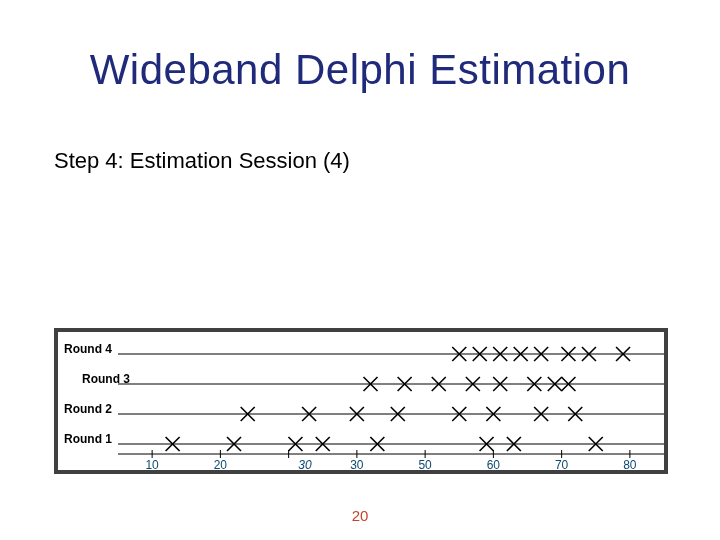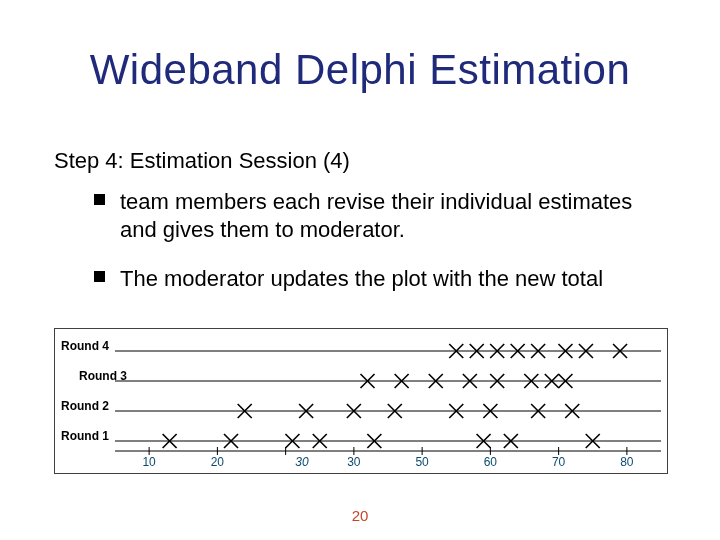--- a/index.html
+++ b/index.html
@@ -57,21 +57,21 @@
     width: 11px;
     height: 11px;
     background: #000;
   }
   .chart-box {
     position: absolute;
     left: 54px;
     top: 328px;
     width: 614px;
     height: 146px;
-    border: 1px solid #404040;
+    border: 4px solid #404040;
     box-sizing: border-box;
   }
   .chart-svg {
     position: absolute;
     left: 0;
     top: 0;
   }
   .row-label {
     position: absolute;
     font-size: 12px;
@@ -96,30 +96,20 @@
 </style>
 </head>
 <body>
 
 <div class="slide">
 
   <div class="title">Wideband Delphi Estimation</div>
 
   <div class="subtitle">Step 4: Estimation Session (4)</div>
 
-  <div class="bullets">
-    <div class="bullet">
-      <span class="marker"></span>
-      <span>team members each revise their individual estimates and gives them to moderator.</span>
-    </div>
-    <div class="bullet">
-      <span class="marker"></span>
-      <span>The moderator updates the plot with the new total</span>
-    </div>
-  </div>
 
   <div class="chart-box">
 
     <div class="row-label" style="left:6px; top:10px;">Round 4</div>
     <div class="row-label" style="left:6px; top:40px;margin-left:18px;">Round 3</div>
     <div class="row-label" style="left:6px; top:70px;">Round 2</div>
     <div class="row-label" style="left:6px; top:100px;">Round 1</div>
 
     <svg class="chart-svg" width="612" height="144">
 

